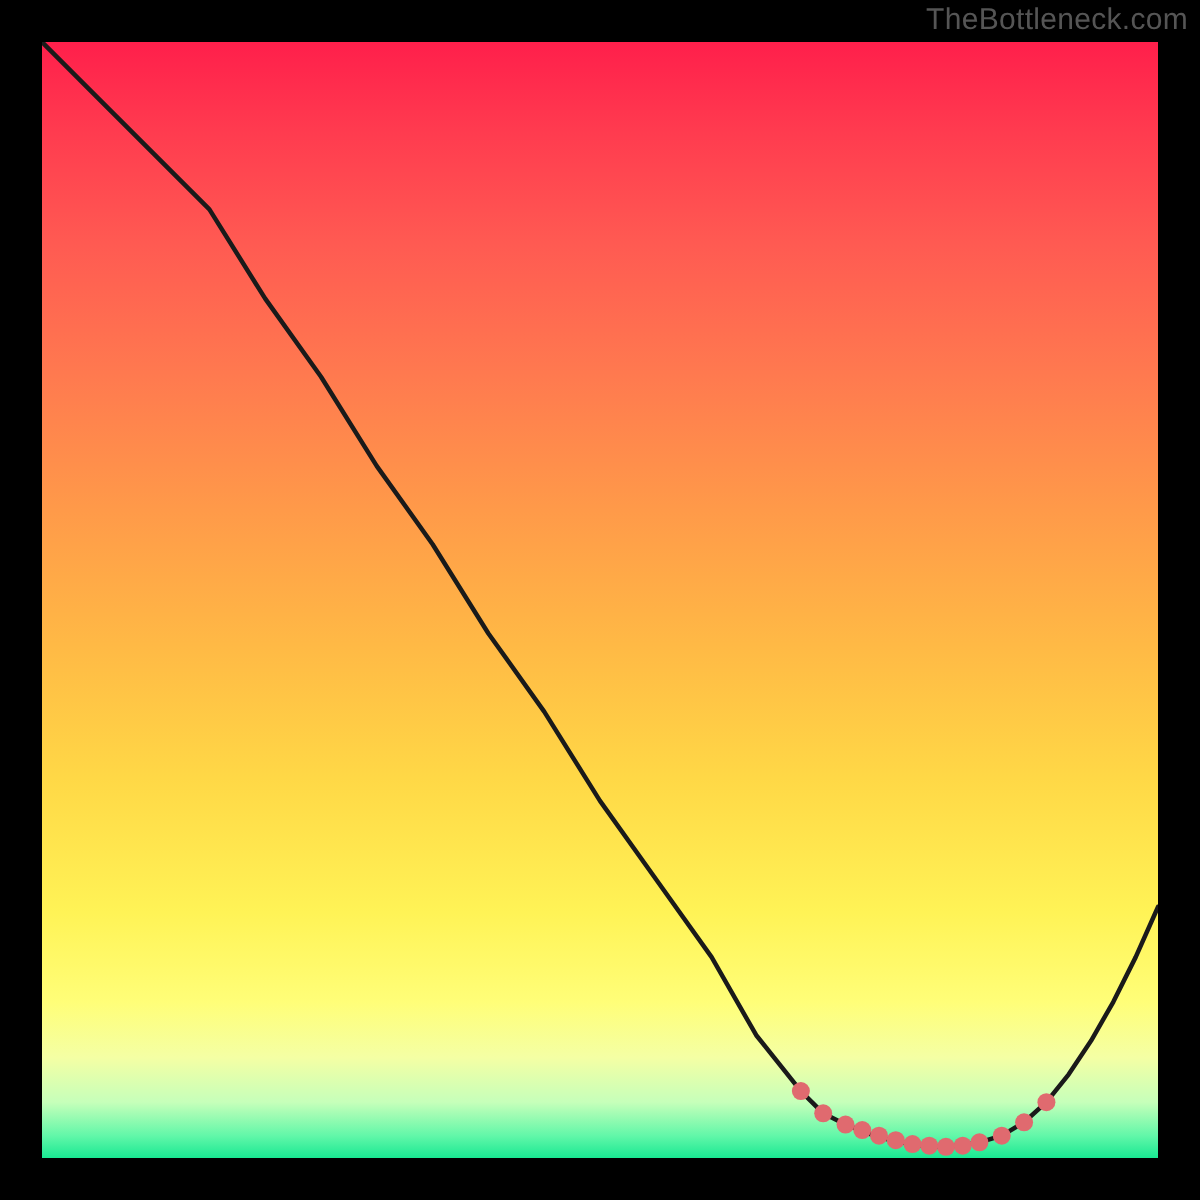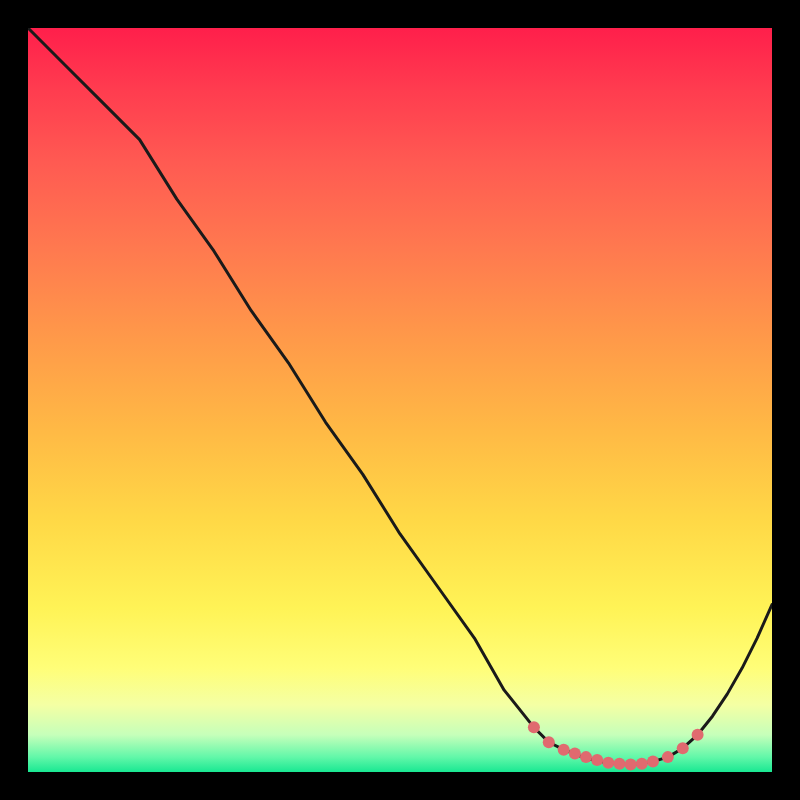--- a/index.html
+++ b/index.html
@@ -58,20 +58,21 @@
     left: 0; top: 0;
     width: 744px;
     height: 744px;
     z-index: 5;
   }
 </style>
 </head>
 <body>
 
 <div class="frame">
+  <div class="watermark">TheBottleneck.com</div>
 
   <div class="plot-area">
     <div class="gradient"></div>
     <svg class="overlay" viewBox="0 0 744 744" preserveAspectRatio="none">
       <path id="curve-path" fill="none" stroke="#1a1a1a" stroke-width="3" stroke-linejoin="round" stroke-linecap="round" d="M0.00 0.00 L37.20 37.20 L74.40 74.40 L111.60 111.60 L148.80 171.12 L186.00 223.20 L223.20 282.72 L260.40 334.80 L297.60 394.32 L334.80 446.40 L372.00 505.92 L409.20 558.00 L446.40 610.08 L476.16 662.16 L505.92 699.36 L520.80 714.24 L535.68 721.68 L550.56 727.63 L565.44 732.10 L580.32 735.07 L595.20 736.56 L610.08 735.82 L624.96 733.58 L639.84 729.12 L654.72 720.19 L669.60 706.80 L684.48 688.20 L699.36 665.88 L714.24 639.84 L729.12 610.08 L744.00 576.60"></path>
       <g id="markers">
           <circle cx="505.92" cy="699.36" r="6" fill="#e06a6f"></circle>
           <circle cx="520.80" cy="714.24" r="6" fill="#e06a6f"></circle>
           <circle cx="535.68" cy="721.68" r="6" fill="#e06a6f"></circle>
           <circle cx="546.84" cy="725.40" r="6" fill="#e06a6f"></circle>

